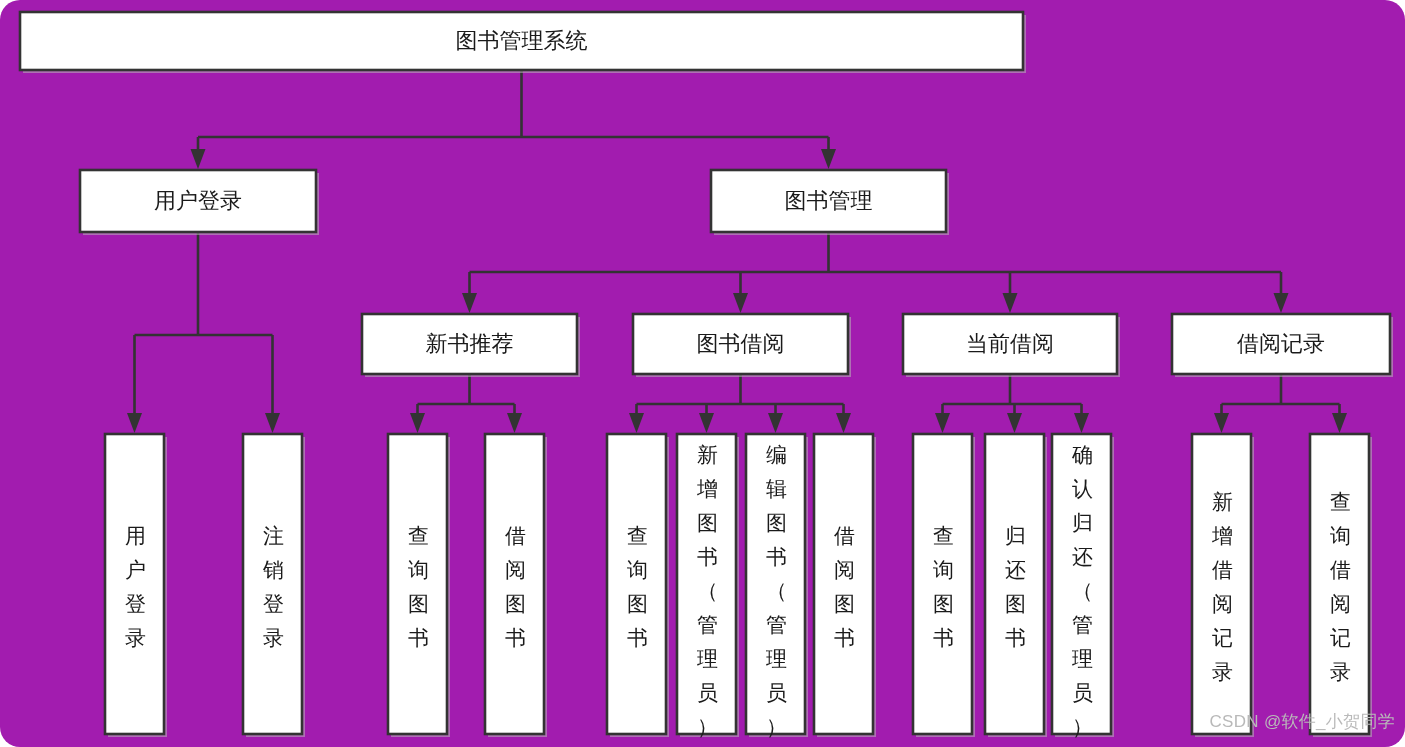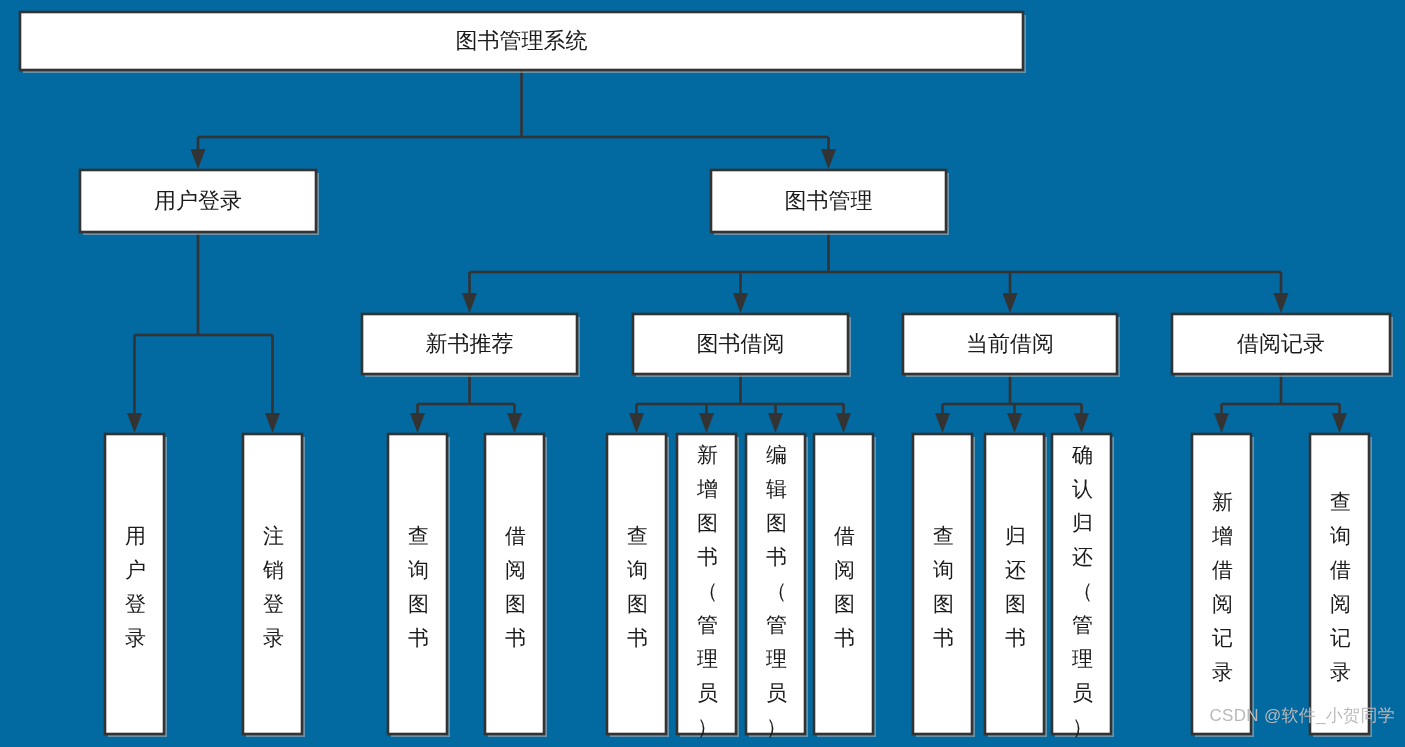--- a/index.html
+++ b/index.html
@@ -12,21 +12,22 @@
     width: 1405px;
     height: 747px;
     font-family: "Liberation Sans", "DejaVu Sans", sans-serif;
     overflow: hidden;
     position: relative;
   }
   #diagram-root {
     position: relative;
     width: 1405px;
     height: 747px;
-    background: #0369a1;
+    background: #a21caf;
+    border-radius: 20px;
   }
   svg.diagram-canvas {
     position: absolute;
     left: 0;
     top: 0;
     width: 1405px;
     height: 747px;
     display: block;
   }
   .node-box {
@@ -56,21 +57,21 @@
   }
   .leaf-label {
     fill: #1a1a1a;
     font-family: "Liberation Sans", "DejaVu Sans", sans-serif;
     font-size: 21px;
     text-anchor: middle;
   }
   .watermark-text {
     position: absolute;
     right: 10px;
-    bottom: 20px;
+    bottom: 14px;
     font-family: "Liberation Sans", "DejaVu Sans", sans-serif;
     font-size: 17px;
     color: #b9b9b9;
     white-space: nowrap;
     letter-spacing: 0.3px;
     user-select: none;
   }
 </style>
 </head>
 <body>

